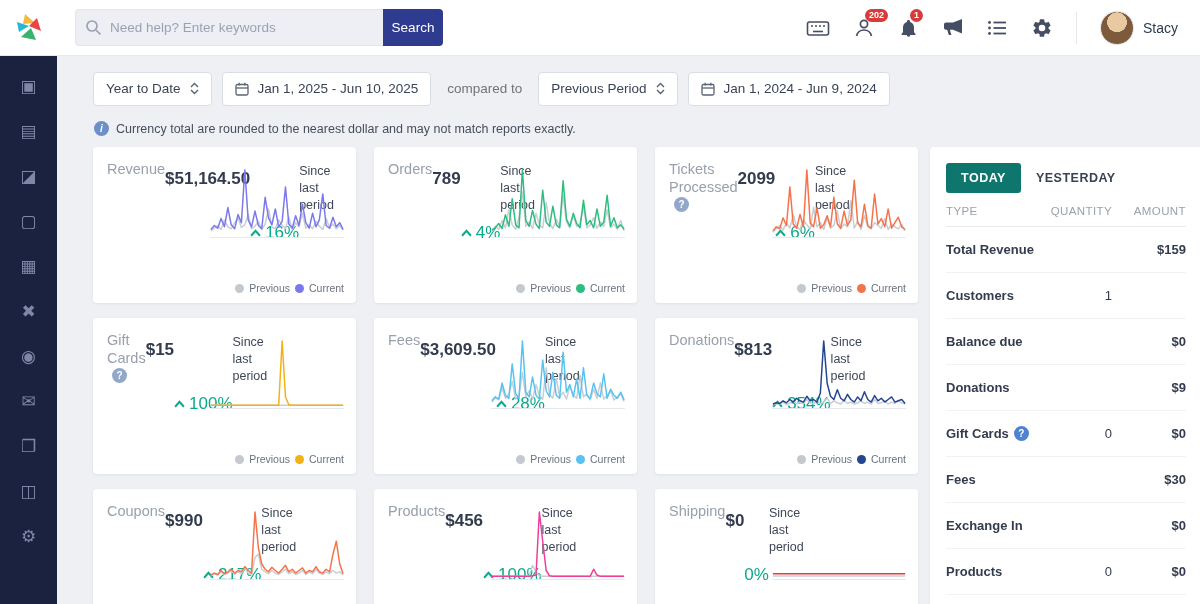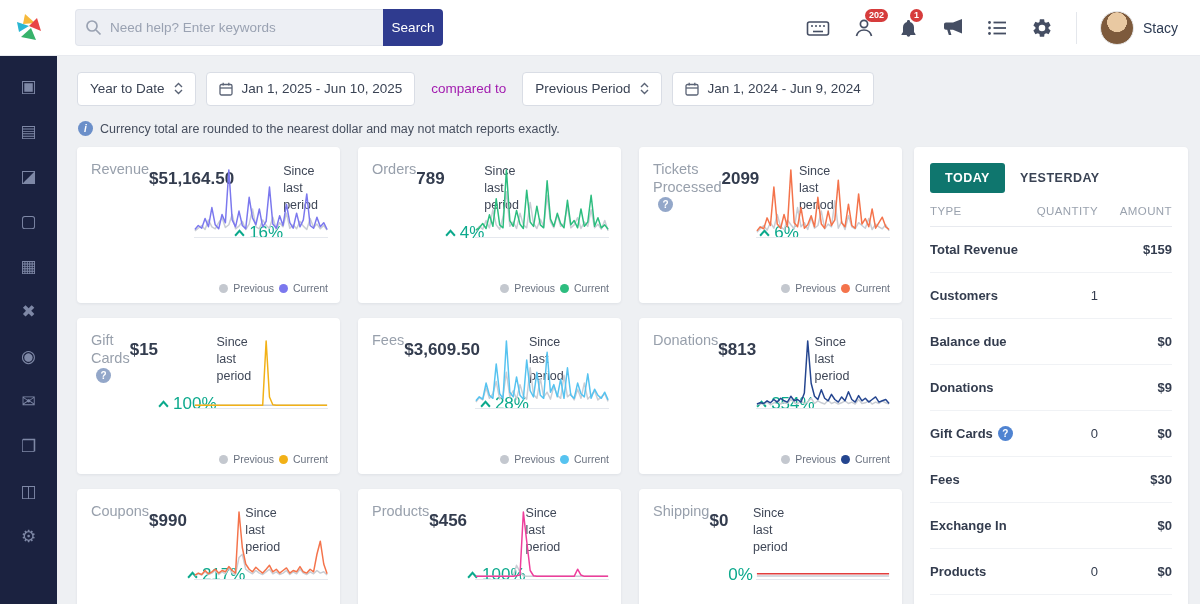--- a/index.html
+++ b/index.html
@@ -29,25 +29,25 @@
     background: radial-gradient(circle at 50% 32%, #e9c9a2 0 36%, #7d5a3c 37% 100%); border:1px solid #e2e2e2; }
   .user-name { font-size:14px; color:#2c3a52; }
 
   
   .sidebar { position:absolute; top:56px; left:0; width:57px; bottom:0; background:#1b2240;
     display:flex; flex-direction:column; align-items:center; padding-top:8px; }
   .side-item { height:45px; width:100%; display:flex; align-items:center; justify-content:center;
     color:#7e88a6; font-size:17px; cursor:pointer; }
 
   
-  .main { position:absolute; left:57px; top:56px; right:0; bottom:0; padding:11px 12px 0 20px; }
+  .main { position:absolute; left:57px; top:56px; right:0; bottom:0; padding:11px 12px 0 36px; }
   .filters { display:flex; align-items:center; gap:10px; }
   .control { background:#fff; border:1px solid #d9dde5; border-radius:4px; height:34px;
     display:flex; align-items:center; padding:0 12px; font-size:13.5px; color:#3a4354; gap:9px; cursor:pointer; }
-  .compared { font-size:13.5px; color:#a21caf; margin:14px 6px; }
+  .compared { font-size:13.5px; color:#737373; margin:14px 6px; }
   .info-row { display:flex; align-items:center; gap:7px; margin:11px 0 11px 1px;
     font-size:12.5px; color:#464e5e; }
   .info-icon { width:15px; height:15px; border-radius:50%; background:#6b8fc9; color:#fff;
     font-size:10px; font-weight:bold; font-style:italic; display:inline-flex;
     align-items:center; justify-content:center; flex-shrink:0; }
 
   .content { display:flex; gap:12px; align-items:flex-start; }
   .cards { display:grid; grid-template-columns:repeat(3, 263px); gap:15px 18px; }
   .card { background:#fff; border-radius:4px; height:156px; padding:13px 12px 9px 14px;
     box-shadow:0 1px 3px rgba(20,30,60,.07); display:flex; }

